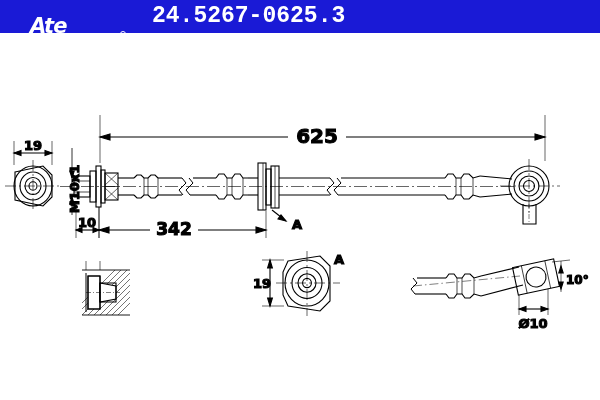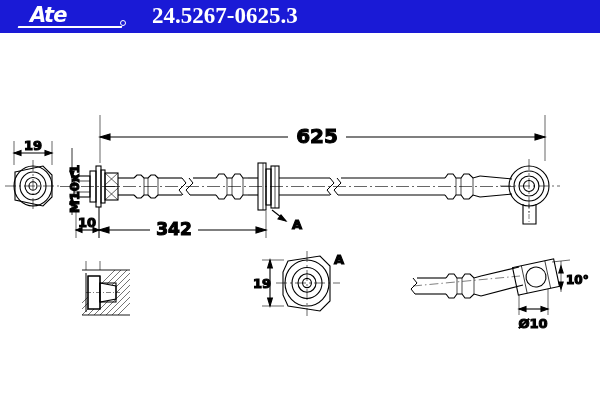--- a/index.html
+++ b/index.html
@@ -3,31 +3,31 @@
 <meta charset="utf-8">
 <style>
   html,body{margin:0;padding:0;background:#fff;}
   body{width:600px;height:400px;overflow:hidden;
        font-family:"Liberation Sans",sans-serif;}
   #page{position:relative;width:600px;height:400px;background:#ffffff;}
 
   
   #header{position:absolute;left:0;top:0;width:600px;height:33px;
           background:#1a1ad6;}
-  #logo{position:absolute;left:16px;top:4px;width:110px;height:29px;}
+  #logo{position:absolute;left:16px;top:15px;width:110px;height:29px;}
   #logo-text{position:absolute;left:14px;top:1px;color:#ffffff;
              font-family:"DejaVu Sans",sans-serif;font-style:italic;
              font-weight:bold;font-size:21px;letter-spacing:-1px;
              line-height:21px;}
   #logo-rule{position:absolute;left:2px;top:22px;width:104px;height:2px;
              background:#ffffff;transform:skewX(-18deg);}
   #logo-dot{position:absolute;left:104px;top:16px;width:4px;height:4px;
             border-radius:50%;border:1px solid #fff;}
   #hdr-part{position:absolute;left:152px;top:3px;color:#fff;
-            font-family:Liberation Serif, serif;font-weight:bold;
+            font-family:Liberation Mono, monospace;font-weight:bold;
             font-size:23px;letter-spacing:0px;}
   #hdr-num{position:absolute;left:390px;top:3px;color:#fff;
            font-family:"DejaVu Sans",sans-serif;font-weight:bold;
            font-size:23px;}
 
   
   #drawing{position:absolute;left:0;top:33px;width:600px;height:367px;}
   .lbl{font-family:"DejaVu Sans",sans-serif;font-weight:bold;fill:#000;}
 </style>
 </head>

